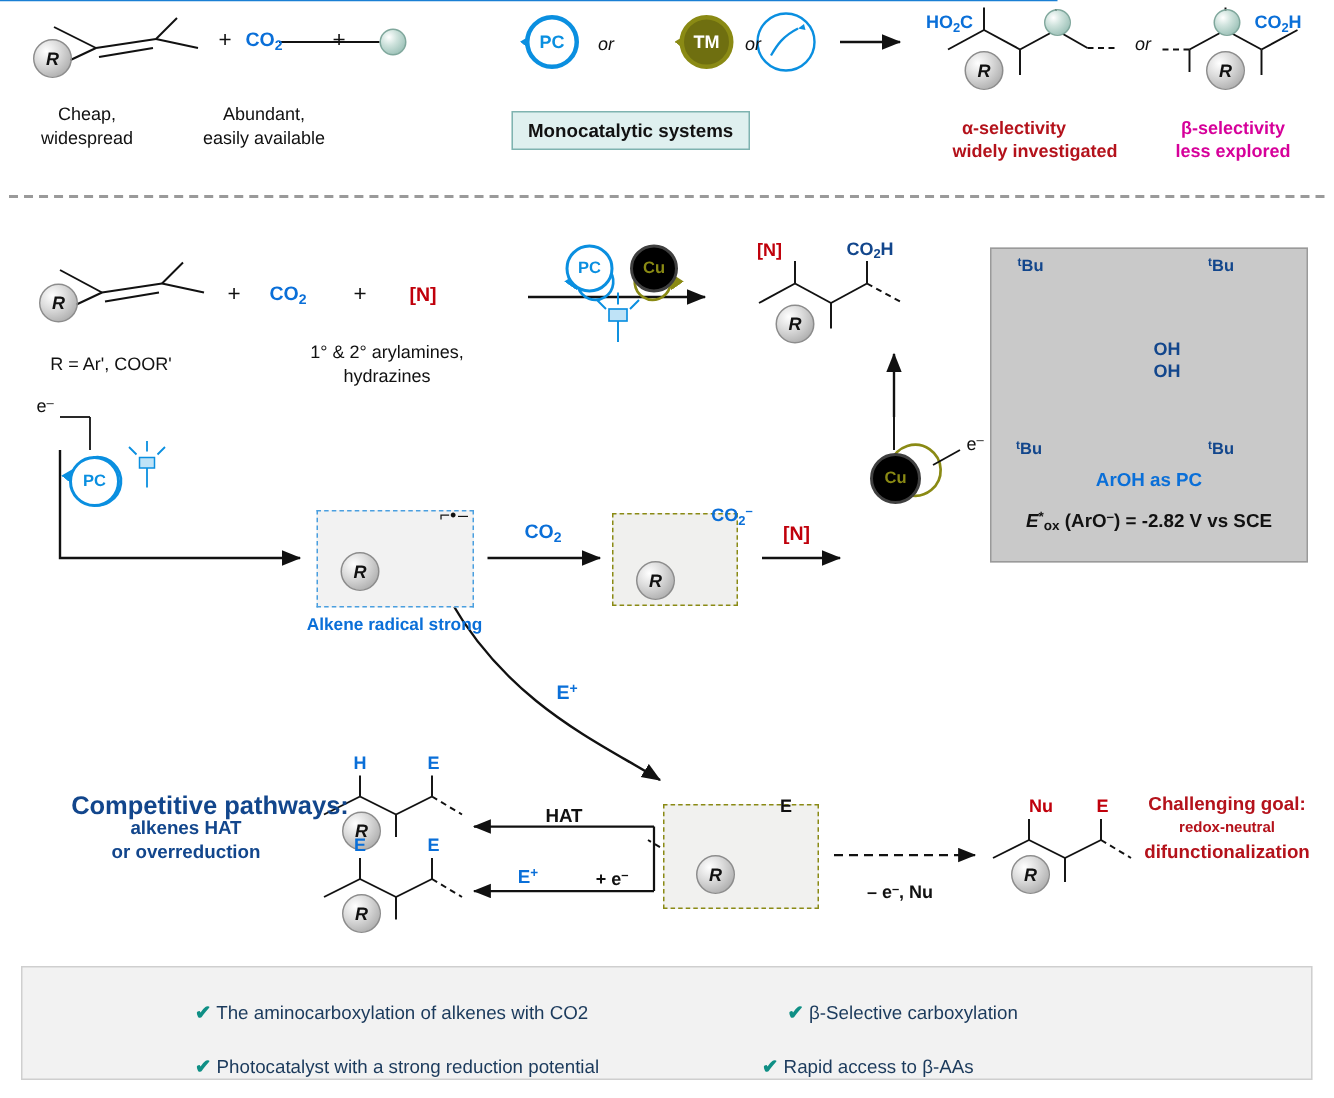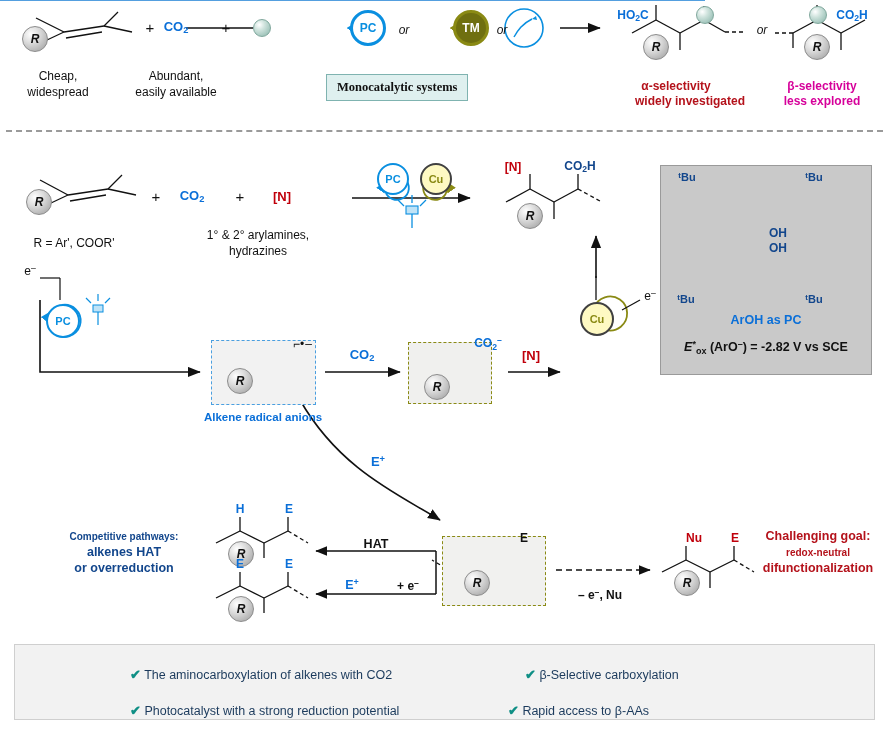--- a/index.html
+++ b/index.html
@@ -37,21 +37,21 @@
     border:1px solid #7fa79c;box-sizing:border-box;
   }
   
   .catcircle{
     position:absolute;border-radius:50%;box-sizing:border-box;
     display:flex;align-items:center;justify-content:center;
     font-weight:bold;font-size:12px;
   }
   .pc-ring{border:3px solid #0a8fe0;color:#0a8fe0;background:#fff;}
   .tm-ring{border:3px solid #8a8a14;background:#6f6f10;color:#fff;}
-  .cu-ring{border:1px solid #404040;color:#8a8a14;background:#fef9c3;}
+  .cu-ring{border:1px solid #404040;color:#8a8a14;background:#000000;}
 
   .boxlabel{
     position:absolute;background:#dff0ef;border:1px solid #7fb3b0;
     font-size:12.5px;font-weight:bold;color:#111;padding:5px 10px;white-space:nowrap;
   }
   .dashbox-blue{position:absolute;border:1.3px dashed #4a9fe0;background:#f2f2f2;box-sizing:border-box;}
   .dashbox-olive{position:absolute;border:1.3px dashed #8a8a14;background:#f0f0ee;box-sizing:border-box;}
   .dashbox-olive2{position:absolute;border:1.3px dashed #8a8a14;background:#f1f1ef;box-sizing:border-box;}
 
   .panel{
@@ -283,21 +283,21 @@
 <div class="c txt" style="left:150px;top:28px;font-size:15px;">+</div>
 <div class="c txt bold blue" style="left:176px;top:28px;font-size:13px;">CO<span class="sub">2</span></div>
 <div class="c txt" style="left:226px;top:28px;font-size:15px;">+</div>
 <div class="greenball" style="left:253px;top:19px;"></div>
 
 <div class="catcircle pc-ring" style="left:350px;top:10px;width:36px;height:36px;">PC</div>
 <div class="c txt" style="left:404px;top:30px;font-style:italic;">or</div>
 <div class="catcircle tm-ring" style="left:453px;top:10px;width:36px;height:36px;">TM</div>
 <div class="c txt" style="left:502px;top:30px;font-style:italic;">or</div>
 
-<div class="boxlabel" style="left:326px;top:74px;font-family:Liberation Serif, serif;">Monocatalytic systems</div>
+<div class="boxlabel" style="left:341px;top:74px;">Monocatalytic systems</div>
 
 <div class="c txt" style="left:58px;top:84px;line-height:1.35;">Cheap,<br>widespread</div>
 <div class="c txt" style="left:176px;top:84px;line-height:1.35;">Abundant,<br>easily available</div>
 
 <div class="rball" style="left:643px;top:34px;">R</div>
 <div class="c txt bold blue" style="left:633px;top:16px;font-size:12px;">HO<span class="sub">2</span>C</div>
 <div class="greenball" style="left:696px;top:6px;"></div>
 <div class="c txt" style="left:762px;top:30px;font-style:italic;">or</div>
 
 <div class="rball" style="left:804px;top:34px;">R</div>
@@ -329,21 +329,21 @@
 
 <div class="c txt" style="left:30px;top:271px;font-size:12px;">e<span class="sup">–</span></div>
 <div class="catcircle pc-ring" style="left:46px;top:304px;width:34px;height:34px;border-width:2px;font-size:11px;">PC</div>
 
 <div class="catcircle cu-ring" style="left:580px;top:302px;width:34px;height:34px;border-width:2px;font-size:11px;">Cu</div>
 <div class="c txt" style="left:650px;top:296px;font-size:12px;">e<span class="sup">–</span></div>
 
 <div class="dashbox-blue" style="left:211px;top:340px;width:105px;height:65px;"></div>
 <div class="rball" style="left:227px;top:368px;">R</div>
 <div class="c txt" style="left:303px;top:344px;font-size:12px;">⌐<span style="letter-spacing:1px;">•–</span></div>
-<div class="c txt bold blue" style="left:263px;top:417px;font-size:11.5px;">Alkene radical anions</div>
+<div class="c txt bold blue" style="left:263px;top:417px;font-size:11.5px;">Alkene radical strong</div>
 
 <div class="c txt bold blue" style="left:362px;top:356px;font-size:13px;">CO<span class="sub">2</span></div>
 
 <div class="dashbox-olive" style="left:408px;top:342px;width:84px;height:62px;"></div>
 <div class="rball" style="left:424px;top:374px;">R</div>
 <div class="c txt bold blue" style="left:488px;top:344px;font-size:12px;">CO<span class="sub">2</span><span class="sup">–</span></div>
 
 <div class="c txt bold red" style="left:531px;top:356px;font-size:13px;">[N]</div>
 
 <div class="c txt bold blue" style="left:378px;top:462px;font-size:13px;">E<span class="sup">+</span></div>
@@ -357,21 +357,21 @@
 <div class="c txt bold" style="left:408px;top:586px;font-size:12px;">+ e<span class="sup">–</span></div>
 
 <div class="rball" style="left:228px;top:541px;">R</div>
 <div class="c txt bold blue" style="left:240px;top:509px;font-size:12px;">H</div>
 <div class="c txt bold blue" style="left:289px;top:509px;font-size:12px;">E</div>
 
 <div class="rball" style="left:228px;top:596px;">R</div>
 <div class="c txt bold blue" style="left:240px;top:564px;font-size:12px;">E</div>
 <div class="c txt bold blue" style="left:289px;top:564px;font-size:12px;">E</div>
 
-<div class="c txt bold darkblue" style="left:124px;top:537px;font-size:10px;">Competitive pathways:</div>
+<div class="c txt bold darkblue" style="left:140px;top:537px;font-size:17px;">Competitive pathways:</div>
 <div class="c txt bold darkblue" style="left:124px;top:553px;font-size:12.5px;">alkenes HAT</div>
 <div class="c txt bold darkblue" style="left:124px;top:569px;font-size:12.5px;">or overreduction</div>
 
 <div class="c txt bold" style="left:600px;top:557px;font-size:12px;margin-top:38px;">– e<span class="sup">–</span>, Nu</div>
 
 <div class="rball" style="left:674px;top:570px;">R</div>
 <div class="c txt bold red" style="left:694px;top:538px;font-size:12px;">Nu</div>
 <div class="c txt bold red" style="left:735px;top:538px;font-size:12px;">E</div>
 
 <div class="c txt bold crimson" style="left:818px;top:537px;font-size:12.5px;">Challenging goal:</div>

